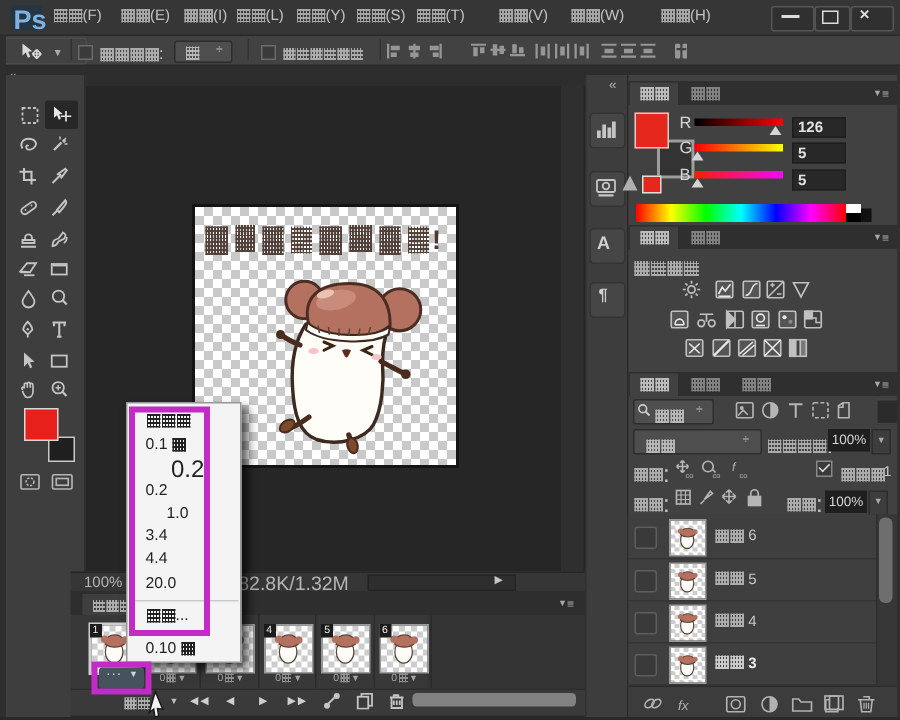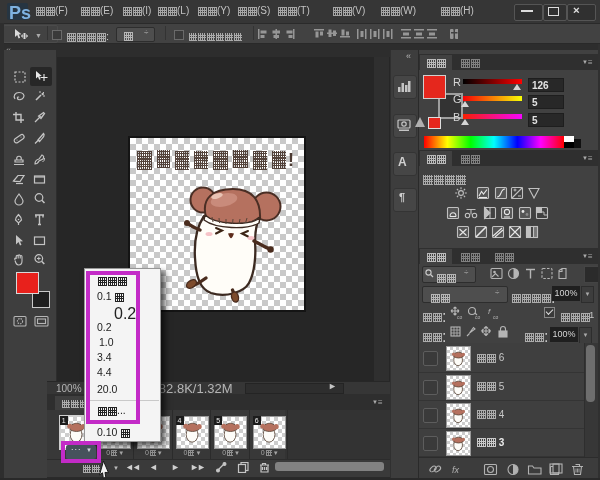--- a/index.html
+++ b/index.html
@@ -660,21 +660,21 @@
 <div class="abs" style="left:0;top:23px;width:4px;height:457px;background:#2e2e2e"></div>
 <div class="abs" style="left:598px;top:44px;width:2px;height:436px;background:#303030"></div>
 <div class="abs" style="left:0;top:478px;width:600px;height:2px;background:#292929"></div>
 
 <div id="popup">
 <div class="abs" style="left:84px;top:268px;width:77px;height:174px;background:#f4f4f4;border:1px solid #979797;box-sizing:border-box;box-shadow:4px 4px 6px rgba(0,0,0,.65);z-index:50"></div>
 <div class="abs" style="left:97px;top:274.5px;color:#222;font-size:10.5px;z-index:51"><i class="g s9" style="opacity:1;margin:0 .5px"></i><i class="g s9" style="opacity:1;margin:0 .5px"></i><i class="g s9" style="opacity:1;margin:0 .5px"></i></div>
 <div class="abs" style="left:97px;top:290px;color:#222;font-size:10.5px;z-index:51">0.1 <i class="g s9" style="opacity:1;margin:0 .5px"></i></div>
 <div class="abs" style="left:114px;top:305px;color:#222;font-size:16px;z-index:51">0.2</div>
 <div class="abs" style="left:97px;top:321px;color:#222;font-size:10.5px;z-index:51">0.2</div>
-<div class="abs" style="left:99px;top:336px;color:#222;font-size:10.5px;z-index:51">1.0</div>
+<div class="abs" style="left:111px;top:336px;color:#222;font-size:10.5px;z-index:51">1.0</div>
 <div class="abs" style="left:97px;top:351px;color:#222;font-size:10.5px;z-index:51">3.4</div>
 <div class="abs" style="left:97px;top:366px;color:#222;font-size:10.5px;z-index:51">4.4</div>
 <div class="abs" style="left:97px;top:383px;color:#222;font-size:10.5px;z-index:51">20.0</div>
 <div class="abs" style="left:86px;top:400px;width:73px;height:1px;background:#c9c9c9;z-index:51"></div>
 <div class="abs" style="left:97px;top:404px;color:#222;font-size:10.5px;z-index:51"><i class="g s9" style="opacity:1;margin:0 .5px"></i><i class="g s9" style="opacity:1;margin:0 .5px"></i>...</div>
 <div class="abs" style="left:97px;top:426px;color:#222;font-size:10.5px;z-index:51">0.10 <i class="g s9" style="opacity:1;margin:0 .5px"></i></div>
 <div class="abs" style="left:86px;top:271px;width:54px;height:153px;border:4px solid #c32bc7;box-sizing:border-box;z-index:60"></div>
 <div class="abs" style="left:61px;top:441px;width:40px;height:22px;border:4px solid #c32bc7;box-sizing:border-box;z-index:60"></div>
 <div class="abs" style="left:66px;top:445px;width:30px;height:14px;background:#46525c;border-radius:2px;z-index:59"></div>
 <div class="abs" style="left:71px;top:442px;color:#e8e8e8;font-size:9px;z-index:59;letter-spacing:1px">...</div>

